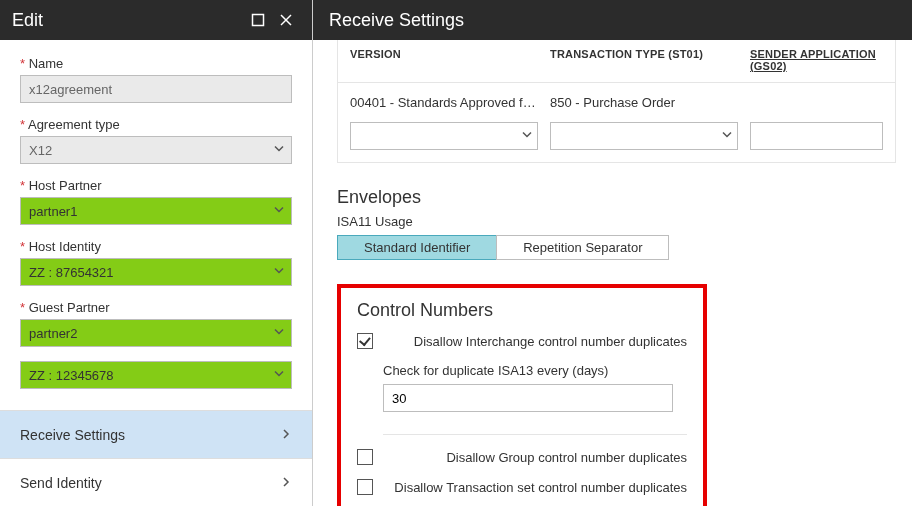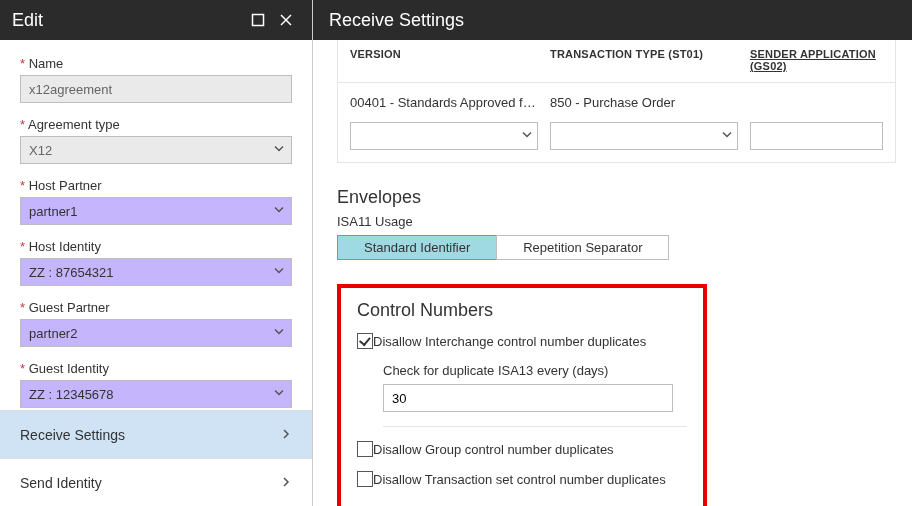--- a/index.html
+++ b/index.html
@@ -11,21 +11,21 @@
   .titlebar .spacer { flex: 1; }
   .titlebar .winbtn { width: 28px; height: 28px; display: flex; align-items: center; justify-content: center; cursor: pointer; }
   .titlebar .winbtn svg { stroke: #fff; fill: none; }
   .titlebar.right-bar { padding-left: 16px; }
   .left-body { padding: 16px 20px 0 20px; flex: 1; overflow: hidden; }
   .field-block { margin-bottom: 14px; }
   .field-label { font-size: 13px; color: #333; margin-bottom: 4px; }
   .req::before { content: "* "; color: #d13438; }
   .text-input { width: 100%; height: 28px; border: 1px solid #bdbdbd; padding: 0 8px; font-size: 13px; background: #fff; }
   .text-input.disabled { background: #eaeaea; color: #666; }
-  .select { width: 100%; height: 28px; position: relative; border: 1px solid #bdbdbd; background: #c4b5fd; display: flex; align-items: center; padding: 0 8px; cursor: pointer; }
+  .select { width: 100%; height: 28px; position: relative; border: 1px solid #bdbdbd; background: #84cc16; display: flex; align-items: center; padding: 0 8px; cursor: pointer; }
   .select.disabled { background: #eaeaea; color: #666; }
   .select .chev { position: absolute; right: 6px; top: 50%; transform: translateY(-50%); pointer-events: none; }
   .chev svg { stroke: #555; fill: none; }
   .nav-item { height: 48px; display: flex; align-items: center; justify-content: space-between; padding: 0 20px; border-top: 1px solid #ddd; cursor: pointer; font-size: 14px; }
   .nav-item.selected { background: #cfe3f5; }
   .nav-item .chevron-right svg { stroke: #555; fill: none; }
   .right-body { padding: 0 16px 16px 24px; flex: 1; overflow: hidden; }
   .table-wrap { border-left: 1px solid #e5e5e5; border-right: 1px solid #e5e5e5; border-bottom: 1px solid #e5e5e5; margin-bottom: 24px; }
   .thead { display: flex; padding: 8px 12px 10px 12px; border-bottom: 1px solid #e5e5e5; font-size: 11px; font-weight: 700; color: #333; letter-spacing: 0.2px; }
   .col-v { width: 200px; }
@@ -40,24 +40,24 @@
   .trow-inputs .c1 { width: 188px; }
   .trow-inputs .c2 { width: 188px; }
   .trow-inputs .c3 { flex: 1; }
   .section-title { font-size: 18px; font-weight: 400; color: #333; margin-bottom: 6px; }
   .sub-label { font-size: 13px; margin-bottom: 6px; }
   .btn-group { display: flex; margin-bottom: 24px; }
   .btn-seg { border: 1px solid #bdbdbd; padding: 4px 26px; font-size: 13px; cursor: pointer; background: #fff; }
   .btn-seg:first-child { border-right: none; }
   .btn-seg.on { background: #9fd9e1; border-color: #4aa9bc; }
   .highlight-box { border: 4px solid #e60000; padding: 12px 16px 20px 16px; width: 370px; }
-  .check-row { display: flex; align-items: center; margin-bottom: 14px; }
+  .check-row { display: flex; align-items: center; margin-bottom: 14px; justify-content: space-between; }
   .checkbox { width: 16px; height: 16px; border: 1px solid #555; display: flex; align-items: center; justify-content: center; cursor: pointer; background: #fff; flex-shrink: 0; }
   .checkbox.checked::after { content: ""; width: 8px; height: 5px; border-left: 2px solid #333; border-bottom: 2px solid #333; transform: rotate(-50deg) translate(1px,-1px); }
-  .nested { margin-left: 26px; margin-bottom: 14px; }
+  .nested { margin-left: 26px; margin-bottom: 22px; }
   .nested .sub-label { margin-bottom: 6px; }
   .nested .text-input { width: 290px; }
   .nested-divider { height: 1px; background: #e5e5e5; margin: 14px 0 14px 26px; }
 </style>
 </head>
 <body>
 
 <div class="app">
 
   <div class="left">
@@ -111,21 +111,20 @@
       <div class="field-block">
         <div class="field-label req">Guest Partner</div>
         <div class="select">
           <span>partner2</span>
           <span class="chev"><svg width="12" height="12" viewBox="0 0 12 12">
                 <polyline points="2,4 6,8 10,4" stroke-width="1.5"></polyline>
               </svg></span>
         </div>
       </div>
       <div class="field-block">
-        <div class="field-label req">Guest Identity</div>
         <div class="select">
           <span>ZZ : 12345678</span>
           <span class="chev"><svg width="12" height="12" viewBox="0 0 12 12">
                 <polyline points="2,4 6,8 10,4" stroke-width="1.5"></polyline>
               </svg></span>
         </div>
       </div>
     </div>
     <div>
       <div class="nav-item selected">

